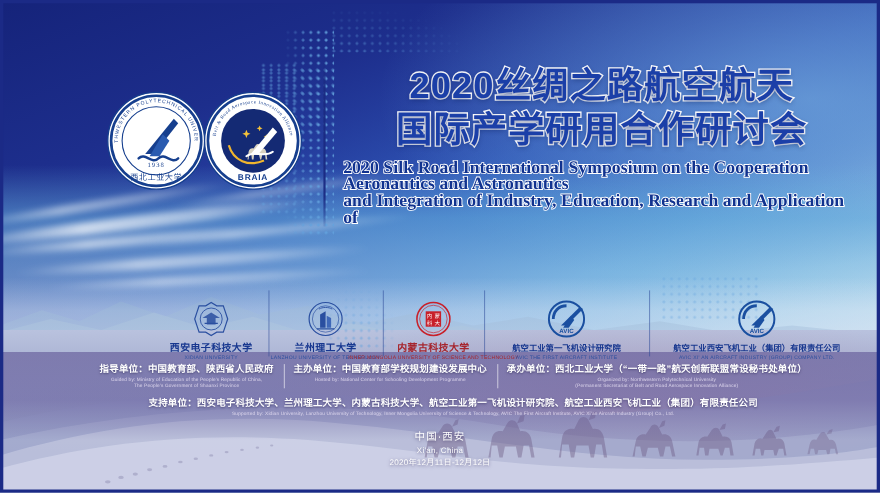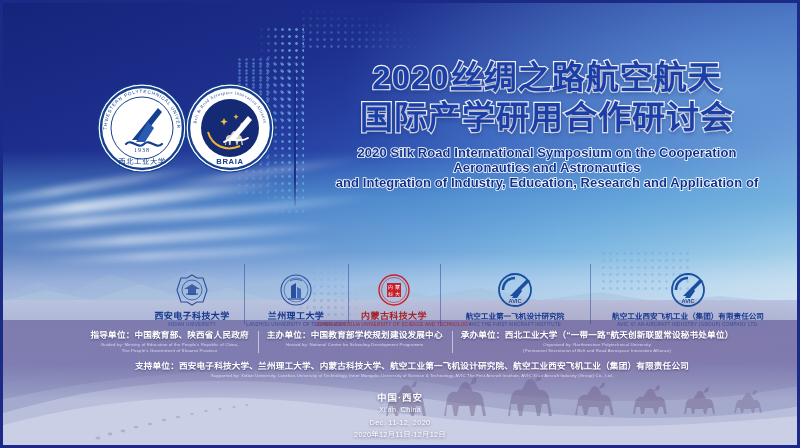--- a/index.html
+++ b/index.html
@@ -135,28 +135,29 @@
     color:#1b3fa8;
     text-align:center;
     -webkit-text-stroke:2.4px #ffffff;
     paint-order:stroke fill;
     text-shadow:0 2px 5px rgba(12,30,90,.45);
     margin:0;
   }
   .title-cn span{display:block;}
   .title-en{
     margin-top:7px;
-    font-size:13px;
+    font-size:16px;
     line-height:15.2px;
     font-weight:bold;
     color:#10328f;
     letter-spacing:.1px;
     -webkit-text-stroke:1.6px #ffffff;
     paint-order:stroke fill;
-    text-align:center;
+    text-align:left;
+    font-family:Liberation Serif, serif;
   }
   .title-en span{display:block;}
 
   
   .logo-strip{
     position:absolute;left:140px;top:258px;width:648px;height:70px;
     display:flex;align-items:flex-end;
   }
   .logo-cell{
     position:relative;
@@ -207,21 +208,21 @@
   }
   .org-en span{display:block;}
   .row-support{margin-top:7px;}
   .row-support .org-cn{font-size:8.6px;text-align:center;}
 
   
   .footer{
     position:absolute;left:0;right:0;top:392px;text-align:center;color:#ffffff;
     text-shadow:0 1px 3px rgba(40,30,80,.6);
   }
-  .f-city{font-size:9.5px;font-weight:bold;line-height:12px;letter-spacing:1px;}
+  .f-city{font-size:9.5px;font-weight:normal;line-height:12px;letter-spacing:1px;}
   .f-city-en{font-size:7.2px;line-height:11px;letter-spacing:.3px;opacity:.95;}
   .f-date-en{font-size:7.4px;line-height:12px;letter-spacing:.3px;margin-top:2px;}
   .f-date-cn{font-size:7.4px;line-height:12px;letter-spacing:.2px;}
 </style>
 </head>
 <body>
 
 <div id="stage">
 
   <div class="layer sky-base"></div>
@@ -515,19 +516,18 @@
           <span>Supported by: Xidian University, Lanzhou University of Technology, Inner Mongolia University of Science &amp; Technology, AVIC The First Aircraft Institute, AVIC Xi'an Aircraft Industry (Group) Co., Ltd.</span>
         </div>
       </div>
     </div>
 
   </div>
 
   <div class="footer">
     <div class="f-city">中国·西安</div>
     <div class="f-city-en">Xi'an, China</div>
-    <div class="f-date-en">Dec. 11-12, 2020</div>
     <div class="f-date-cn">2020年12月11日-12月12日</div>
   </div>
 
   <div class="frame-edge"></div>
 
 </div>
 
 </body></html>

